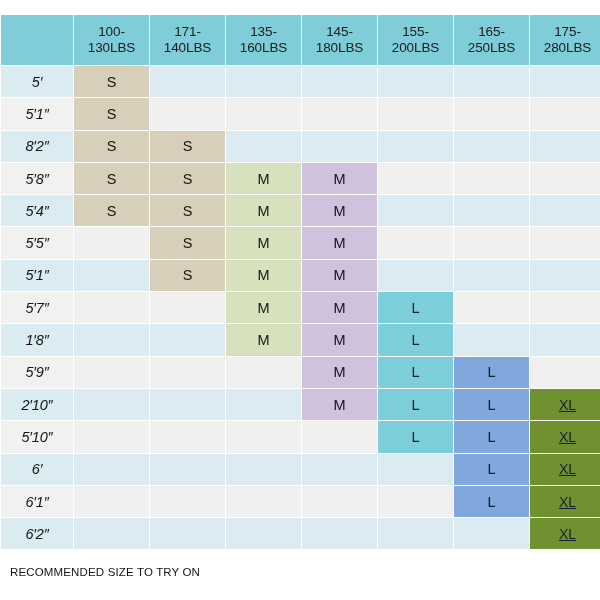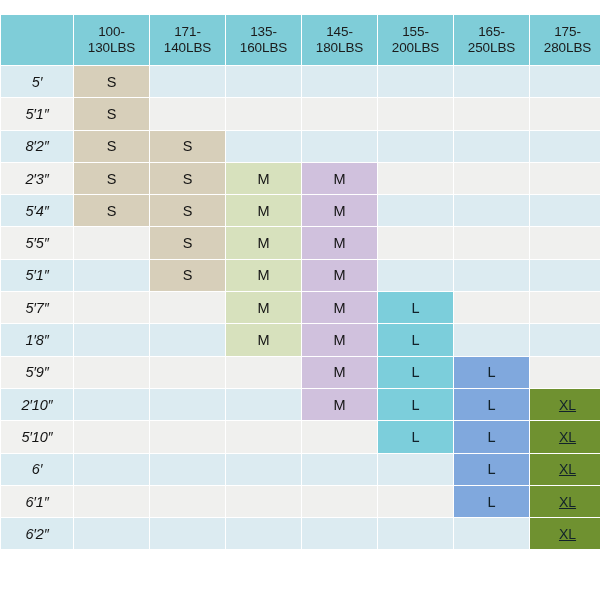--- a/index.html
+++ b/index.html
@@ -197,21 +197,21 @@
           <td class="row-label">8′2″</td>
           <td class="size-S"><span class="sz">S</span></td>
           <td class="size-S"><span class="sz">S</span></td>
           <td></td>
           <td></td>
           <td></td>
           <td></td>
           <td></td>
         </tr>
         <tr class="even">
-          <td class="row-label">2′3″</td>
+          <td class="row-label">5′8″</td>
           <td class="size-S"><span class="sz">S</span></td>
           <td class="size-S"><span class="sz">S</span></td>
           <td class="size-M"><span class="sz">M</span></td>
           <td class="size-M2"><span class="sz">M</span></td>
           <td></td>
           <td></td>
           <td></td>
         </tr>
         <tr class="odd">
           <td class="row-label">5′4″</td>
@@ -319,14 +319,15 @@
           <td></td>
           <td></td>
           <td></td>
           <td></td>
           <td></td>
           <td class="size-XL"><span class="sz">XL</span></td>
         </tr>
       </tbody>
   </table>
 
+  <div id="footer-note">RECOMMENDED SIZE TO TRY ON</div>
 
 </div>
 
 </body></html>

